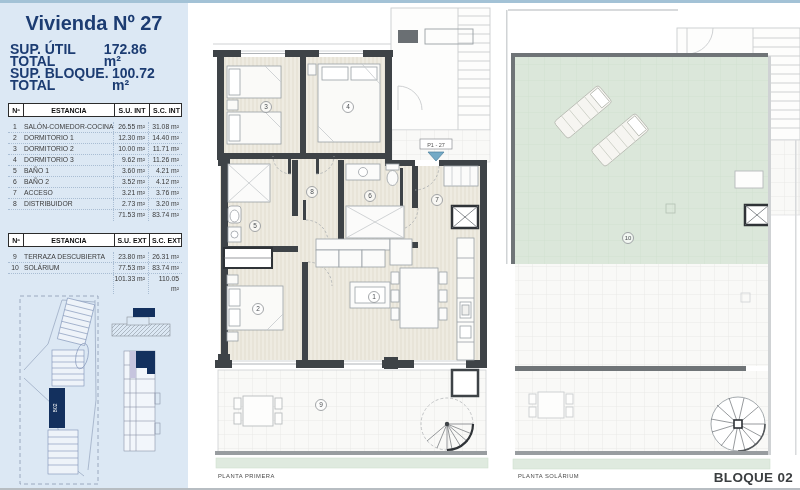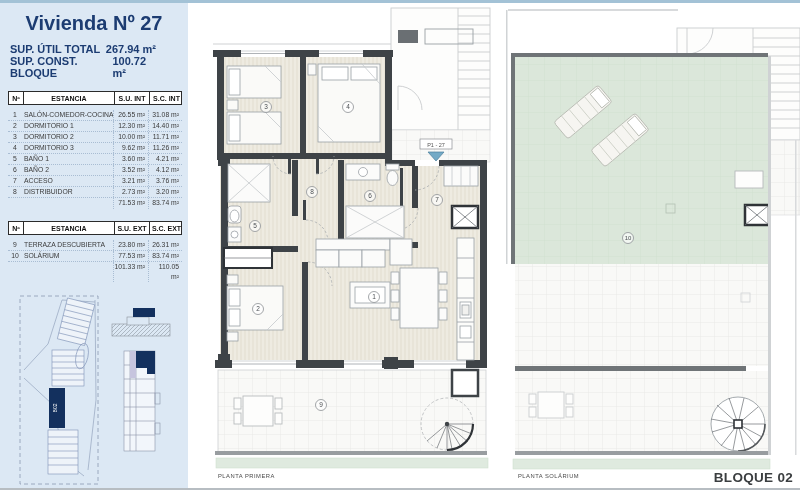--- a/index.html
+++ b/index.html
@@ -6,21 +6,21 @@
   *{box-sizing:border-box;}
   #sheet{position:relative;width:800px;height:490px;background:#ffffff;overflow:hidden;
          font-family:"Liberation Sans",sans-serif;}
   #topline{position:absolute;left:0;top:0;width:800px;height:3px;background:#a3c2d6;}
   #botline{position:absolute;left:0;bottom:0;width:800px;height:2px;background:#b7bdc2;}
 
   
   #sidebar{position:absolute;left:0;top:3px;width:188px;height:485px;background:#dce8f4;}
   .title{margin-top:9px;text-align:center;font-size:20px;font-weight:bold;color:#1c3c72;}
   .summary{margin:8px 0 0 10px;width:146px;}
-  .sumrow{display:flex;justify-content:space-between;font-size:11px;font-weight:bold;
+  .sumrow{display:flex;justify-content:center;font-size:14px;font-weight:bold;
           color:#1c3c72;line-height:12px;}
   .tbl{margin:0 0 0 8px;width:174px;}
   .thead{display:grid;grid-template-columns:14px 91px 35px 34px;border:1px solid #2b2b2b;
          background:#ffffff;margin-top:12px;}
   .thead div{font-size:7px;font-weight:bold;color:#111;text-align:center;
              padding:3px 0 2px;line-height:7px;}
   .thead div+div{border-left:1px solid #2b2b2b;}
   .tbody{margin-top:5px;}
   .trow{display:grid;grid-template-columns:14px 91px 35px 34px;border-bottom:1px dotted #a9bdd3;
         height:11px;line-height:10px;font-size:6.8px;color:#3a3a3a;}
@@ -36,24 +36,24 @@
 
 <div id="sheet">
   <div id="topline"></div>
 
   <div id="sidebar">
     <div class="title">Vivienda Nº 27</div>
 
     <div class="summary">
       <div class="sumrow">
         <span>SUP. ÚTIL TOTAL</span>
-        <span>267.94 m²</span>
+        <span>172.86 m²</span>
       </div>
       <div class="sumrow">
-        <span>SUP. CONST. BLOQUE</span>
+        <span>SUP. BLOQUE. TOTAL</span>
         <span>100.72 m²</span>
       </div>
     </div>
 
     <div class="tbl">
       <div class="thead">
         <div>Nº</div>
         <div>ESTANCIA</div>
         <div>S.U. INT</div>
         <div>S.C. INT</div>

